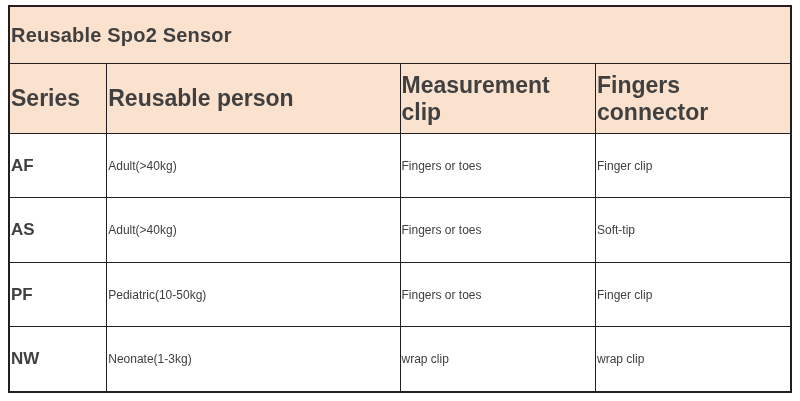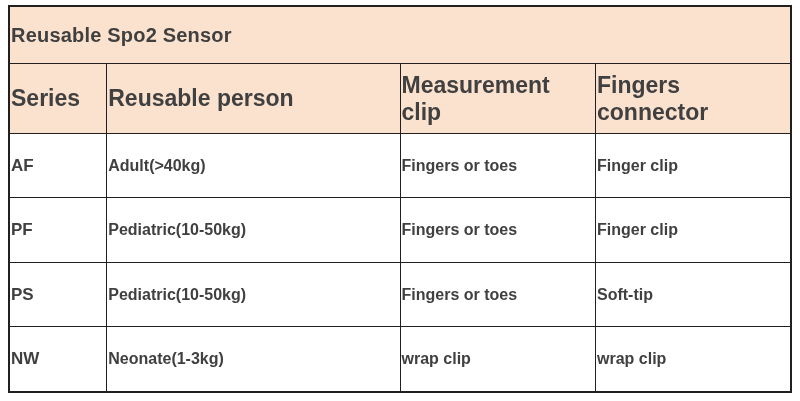--- a/index.html
+++ b/index.html
@@ -44,23 +44,23 @@
     font-weight: bold;
     font-size: 23px;
     height: 46px;
   }
   .series-cell {
     font-weight: bold;
     font-size: 17px;
     background: #ffffff;
   }
   .data-cell {
-    font-size: 16px;
+    font-size: 12px;
     background: #ffffff;
-    font-weight: bold;
+    font-weight: normal;
   }
   tr.data-row td {
     height: 50px;
   }
   col.c-series { width: 12.5%; }
   col.c-person { width: 37.5%; }
   col.c-part   { width: 25%; }
   col.c-conn   { width: 25%; }
 </style>
 </head>
@@ -85,35 +85,35 @@
         <td class="header-cell">Fingers connector</td>
       </tr>
 
       <tr class="data-row">
         <td class="series-cell">AF</td>
         <td class="data-cell">Adult(&gt;40kg)</td>
         <td class="data-cell">Fingers or toes</td>
         <td class="data-cell">Finger clip</td>
       </tr>
 
+      <tr class="data-row">
+        <td class="series-cell">AS</td>
+        <td class="data-cell">Adult(&gt;40kg)</td>
+        <td class="data-cell">Fingers or toes</td>
+        <td class="data-cell">Soft-tip</td>
+      </tr>
 
 
       <tr class="data-row">
         <td class="series-cell">PF</td>
         <td class="data-cell">Pediatric(10-50kg)</td>
         <td class="data-cell">Fingers or toes</td>
         <td class="data-cell">Finger clip</td>
       </tr>
 
-      <tr class="data-row">
-        <td class="series-cell">PS</td>
-        <td class="data-cell">Pediatric(10-50kg)</td>
-        <td class="data-cell">Fingers or toes</td>
-        <td class="data-cell">Soft-tip</td>
-      </tr>
 
       <tr class="data-row">
         <td class="series-cell">NW</td>
         <td class="data-cell">Neonate(1-3kg)</td>
         <td class="data-cell">wrap clip</td>
         <td class="data-cell">wrap clip</td>
       </tr>
     </tbody>
   </table>
 </div>

